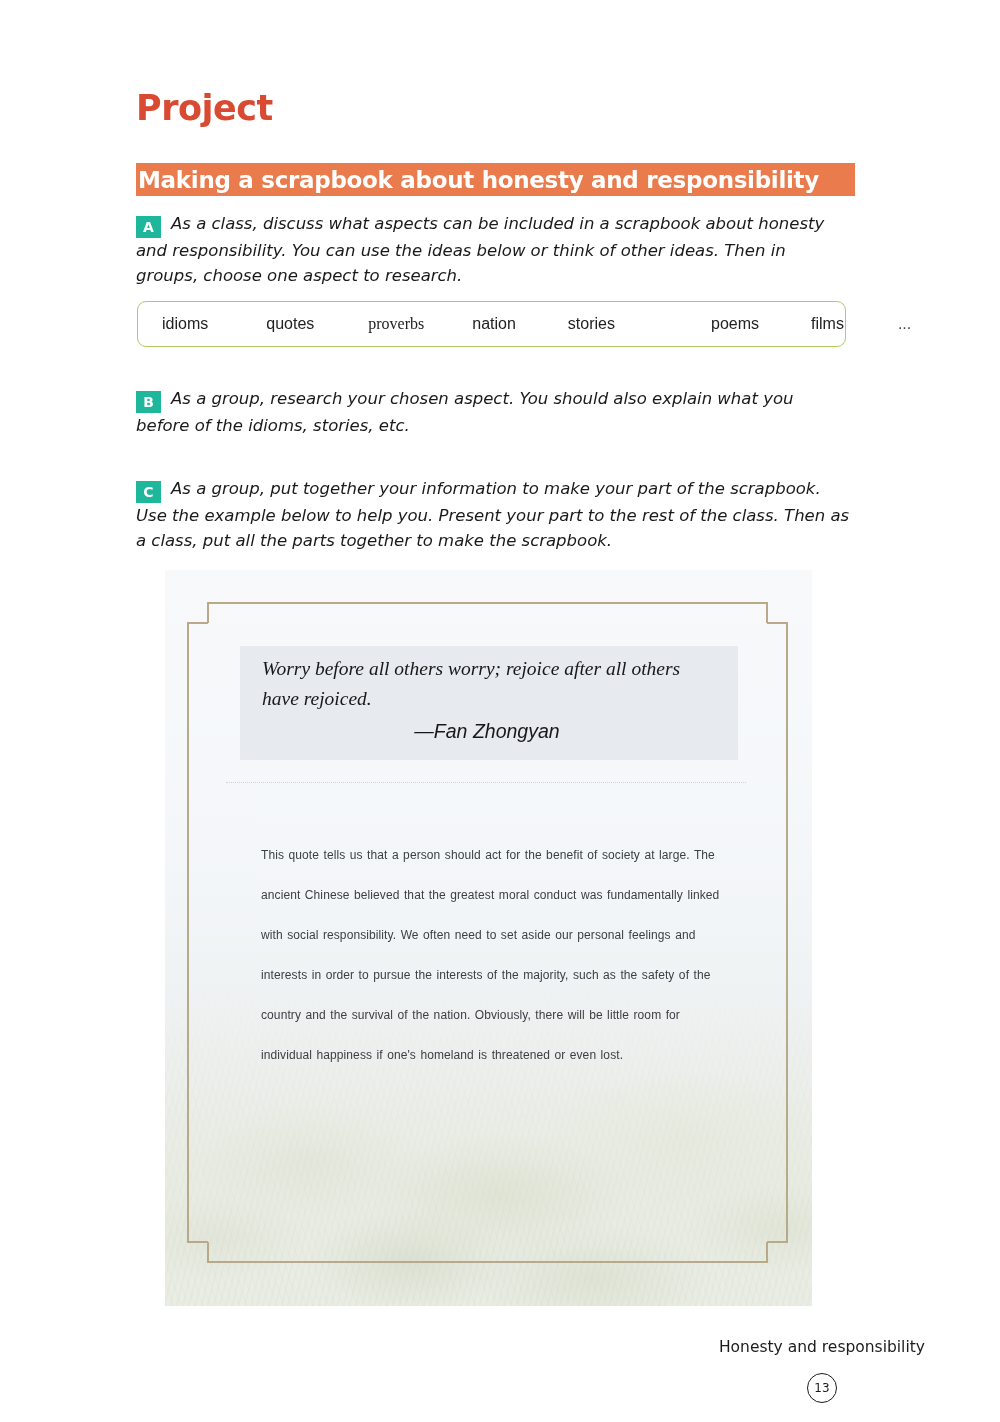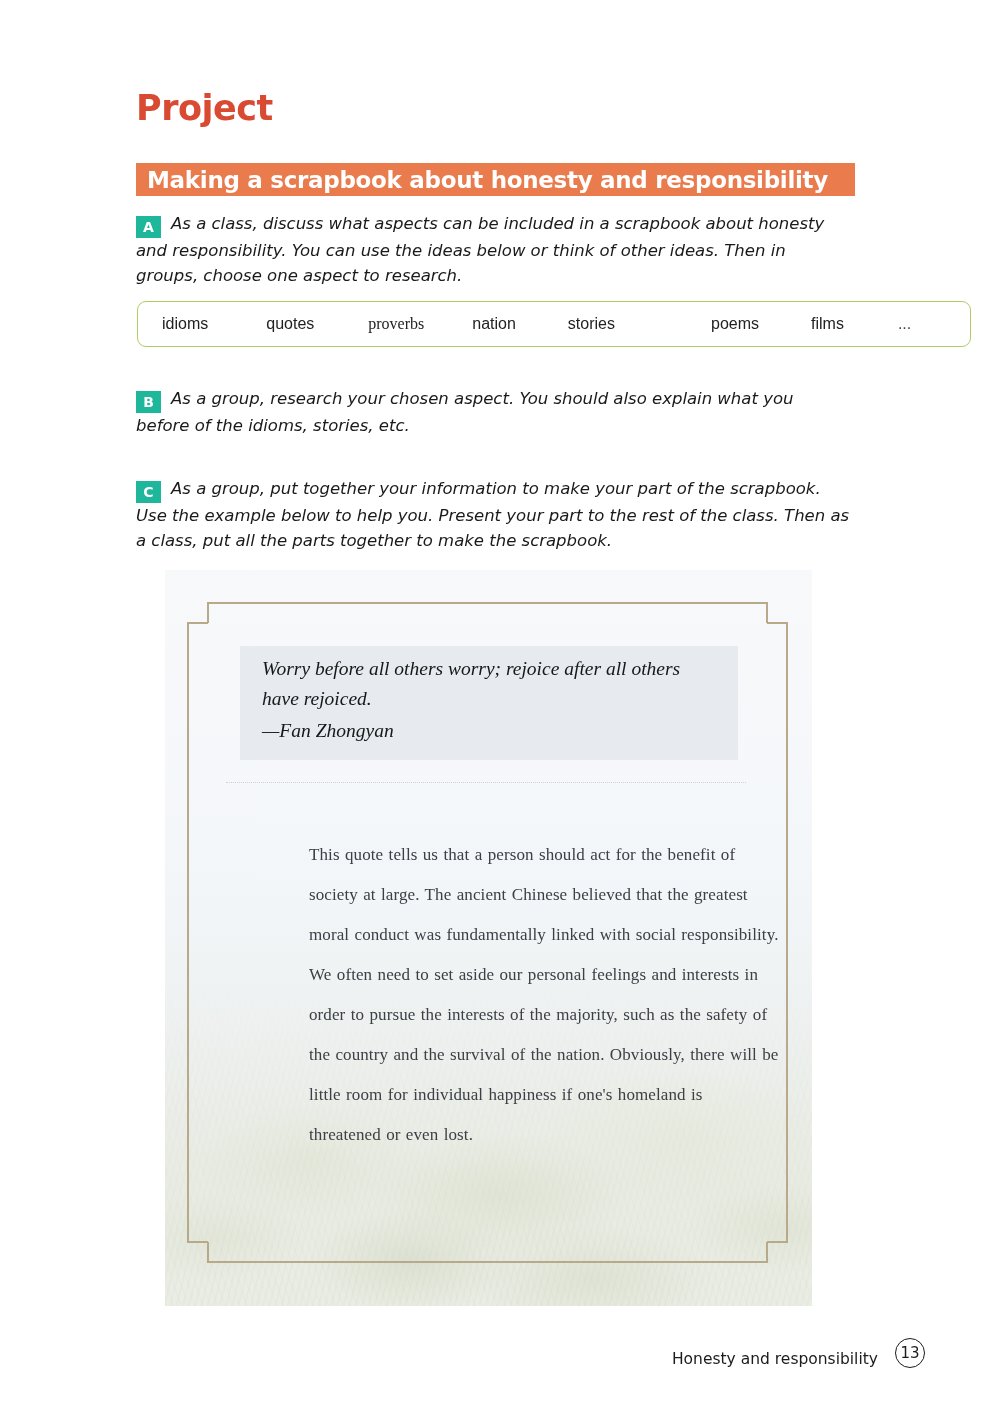--- a/index.html
+++ b/index.html
@@ -39,21 +39,21 @@
   
   .banner {
     position: absolute;
     left: 136px;
     top: 163px;
     width: 719px;
     height: 33px;
     background: #E97B4D;
     display: flex;
     align-items: center;
-    padding-left: 11px;
+    padding-left: 2px;
   }
   .banner-text {
     color: #ffffff;
     font-size: 23px;
     font-weight: bold;
     letter-spacing: -0.3px;
     font-family: "DejaVu Sans", sans-serif;
     white-space: nowrap;
   }
 
@@ -87,21 +87,21 @@
     vertical-align: -3px;
     margin-right: 10px;
     font-family: "DejaVu Sans", sans-serif;
   }
 
   
   .wordbank {
     position: absolute;
     left: 137px;
     top: 301px;
-    width: 834px;
+    width: 709px;
     height: 46px;
     border: 1.6px solid #AFCB62;
     border-radius: 9px;
     background: #ffffff;
     display: flex;
     align-items: center;
     padding-left: 24px;
   }
   .wordbank-item {
     font-size: 16px;
@@ -205,74 +205,74 @@
     padding: 8px 26px 0 22px;
   }
   .quote-text {
     font-family: "Liberation Serif", serif;
     font-style: italic;
     font-size: 19.5px;
     line-height: 30px;
     color: #17181a;
   }
   .quote-attrib {
-    font-family: Liberation Serif, serif;
+    font-family: Liberation Sans, sans-serif;
     font-style: italic;
     font-size: 19.5px;
     color: #17181a;
-    text-align: left;
+    text-align: center;
     margin-top: 6px;
   }
 
   .divider {
     position: absolute;
     left: 61px;
     top: 212px;
     width: 520px;
     height: 0;
     border-top: 1.4px dotted #CBD3DC;
   }
 
   .body-text {
     position: absolute;
     left: 96px;
     top: 265px;
     width: 470px;
-    font-family: Liberation Serif, serif;
-    font-size: 17px;
+    font-family: Liberation Sans, sans-serif;
+    font-size: 12px;
     line-height: 40px;
     color: #3c4046;
     letter-spacing: 0.1px;
     word-spacing: 1px;
-    margin-left: 48px;
   }
 
   
   .footer {
     position: absolute;
     right: 75px;
     top: 1338px;
     display: flex;
-    align-items: flex-end;
+    align-items: center;
     gap: 17px;
+    flex-direction: column;
   }
   .footer-label {
     font-size: 15.5px;
     color: #1c1c1c;
     font-family: "DejaVu Sans", sans-serif;
   }
   .page-number {
     width: 30px;
     height: 30px;
     border: 1.3px solid #1c1c1c;
     border-radius: 50%;
     display: flex;
     align-items: center;
     justify-content: center;
-    font-size: 15px;
+    font-size: 12px;
     color: #1c1c1c;
     font-family: "DejaVu Sans", sans-serif;
   }
 </style>
 </head>
 <body>
 
 <div class="page">
 
   <h1 class="project-title">Project</h1>

